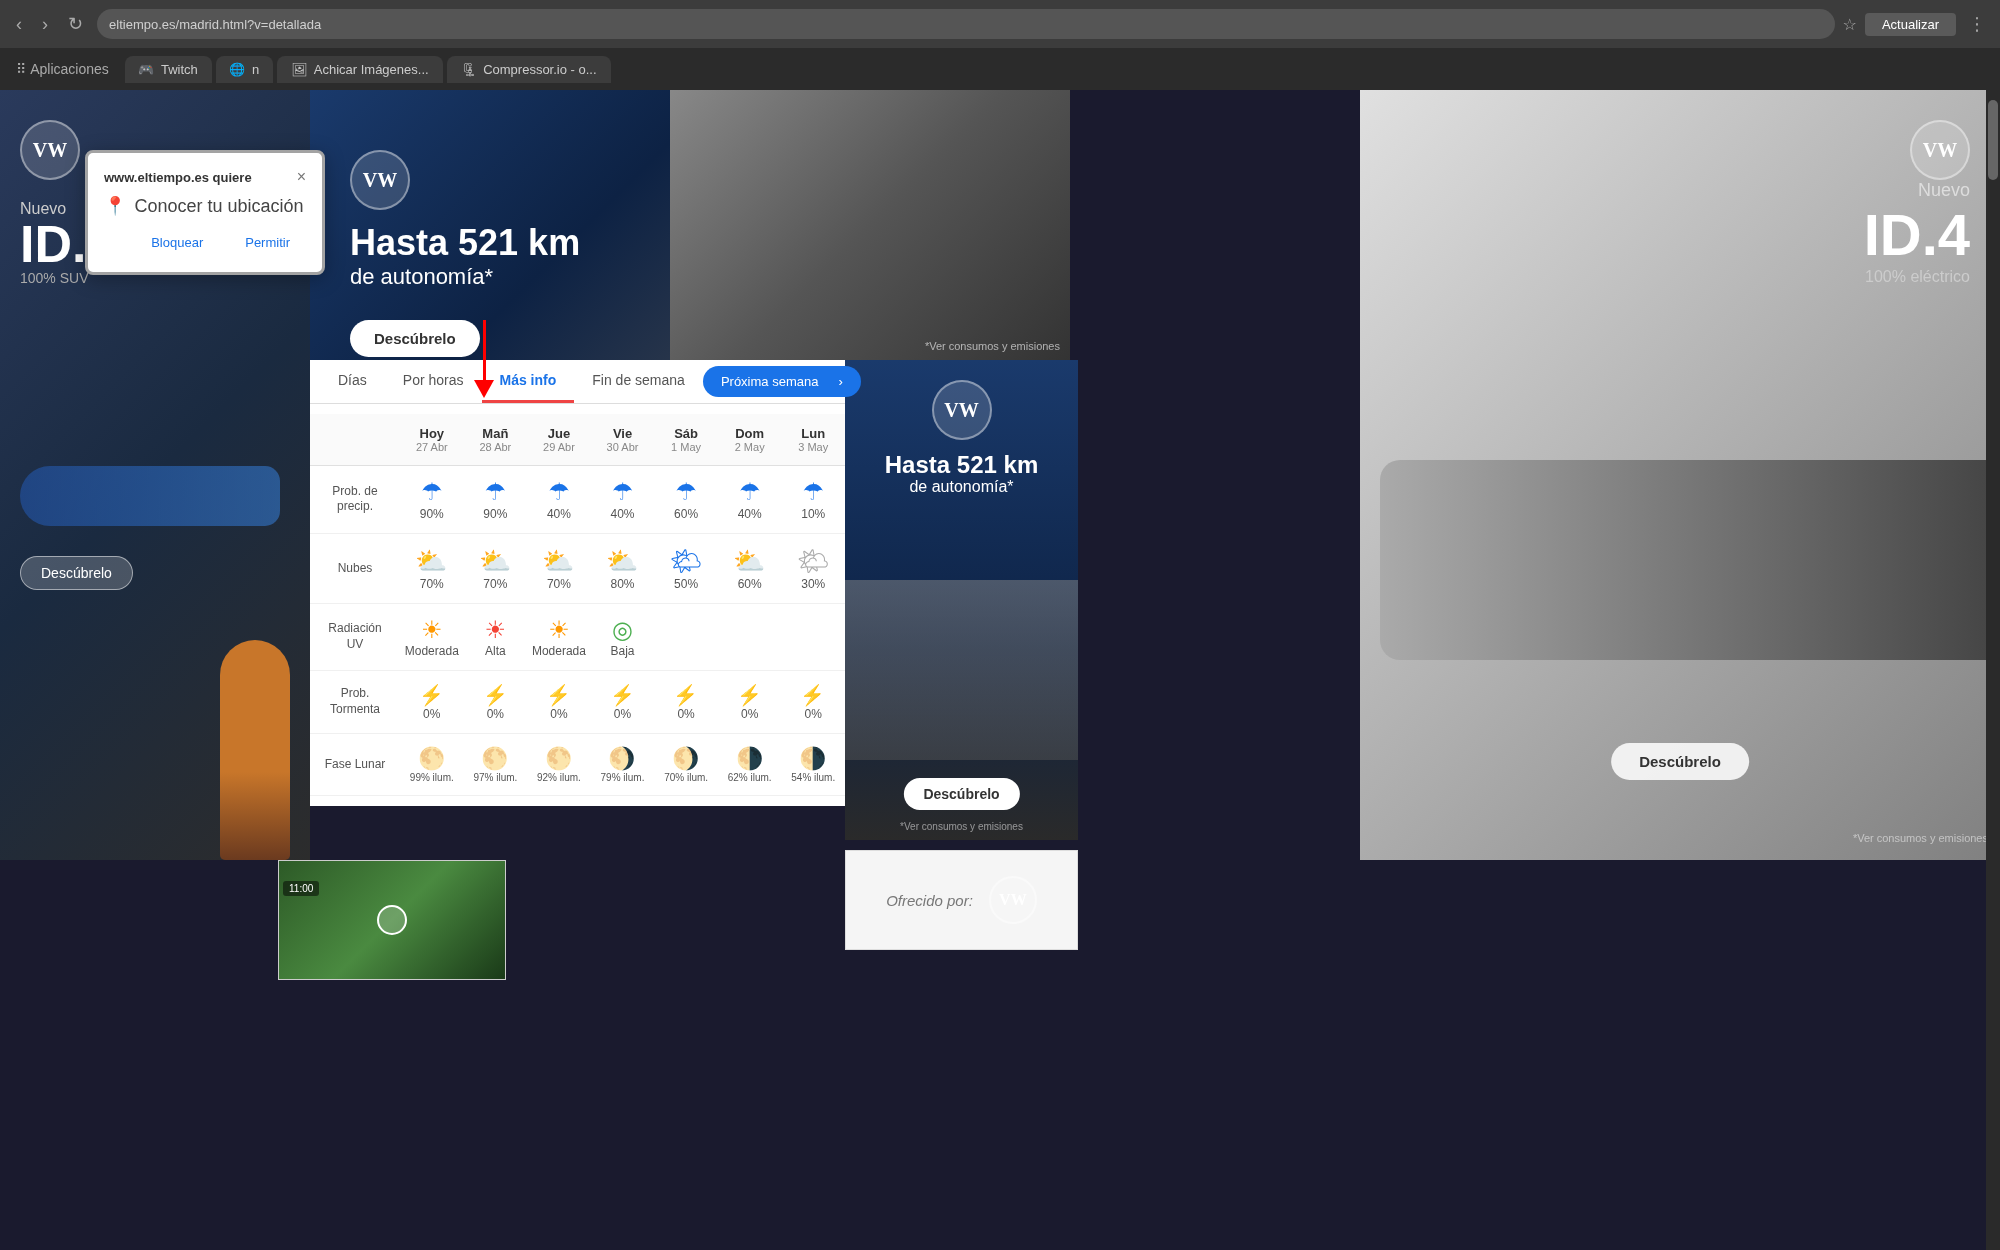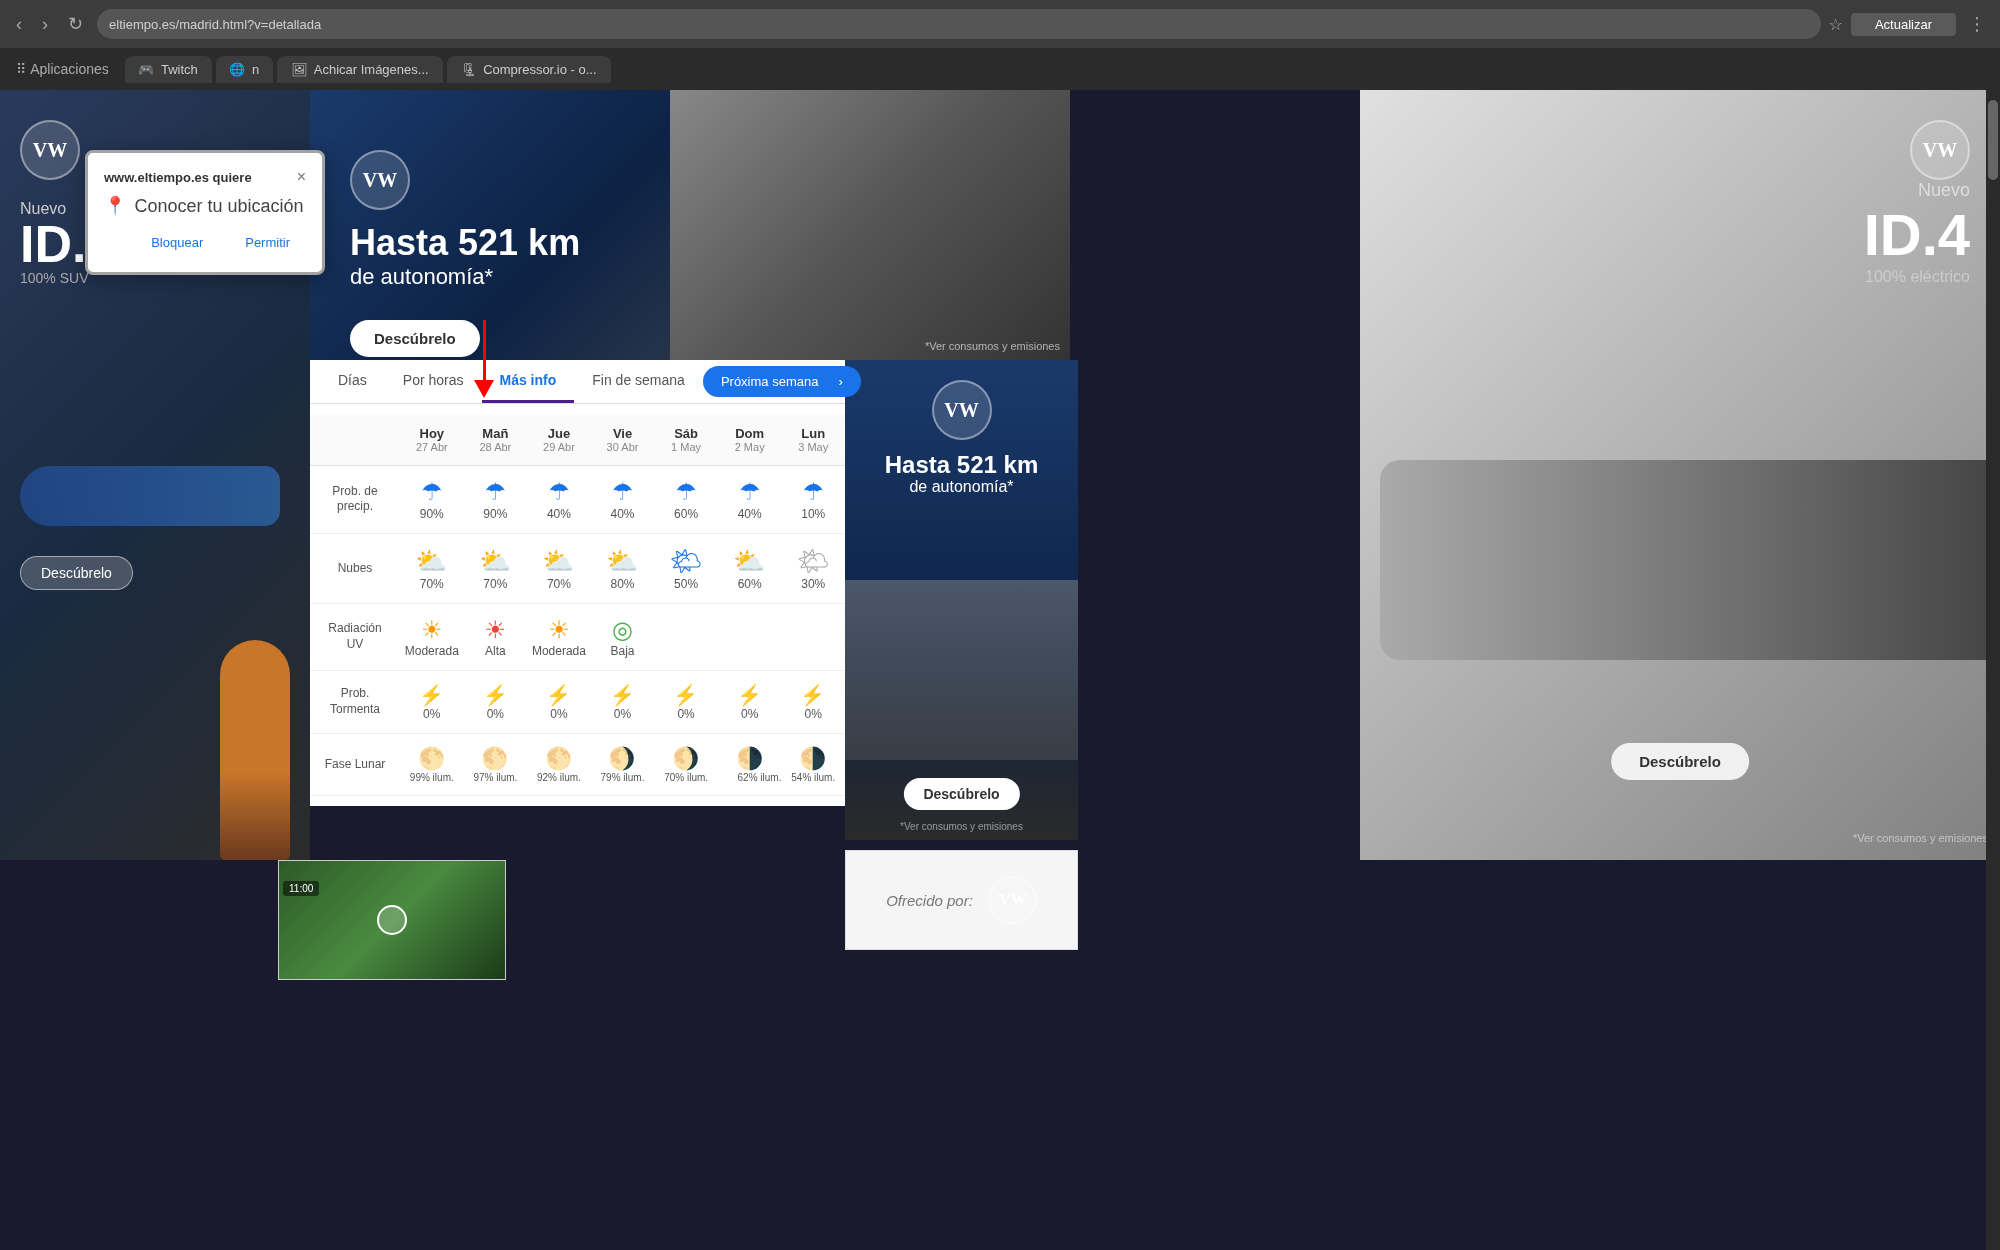--- a/index.html
+++ b/index.html
@@ -49,21 +49,21 @@
       color: #ddd;
       font-size: 13px;
     }
     .address-bar span { opacity: 0.9; }
     .star-icon { color: #aaa; font-size: 16px; }
     .actualizar-btn {
       background: #5a5a5a;
       color: #fff;
       border: none;
       border-radius: 4px;
-      padding: 4px 24px;
+      padding: 4px 17px;
       font-size: 13px;
       cursor: pointer;
     }
     .menu-dots { color: #aaa; font-size: 18px; padding: 0 4px; }
 
     
     .tabs-bar {
       background: #2b2b2b;
       height: 42px;
       display: flex;
@@ -225,21 +225,21 @@
     .wtab {
       padding: 12px 18px;
       font-size: 14px;
       cursor: pointer;
       color: #555;
       border-bottom: 3px solid transparent;
       white-space: nowrap;
     }
     .wtab.active {
       color: #1a73e8;
-      border-bottom: 3px solid #4c1d95;
+      border-bottom: 3px solid #ef4444;
       font-weight: bold;
     }
     .next-week-btn {
       margin-left: auto;
       background: #1a73e8;
       color: white;
       border: none;
       border-radius: 20px;
       padding: 8px 18px;
       font-size: 13px;
@@ -739,21 +739,21 @@
         <div class="day-col">
           <div class="moon-icon">🌖</div>
           <div class="weather-pct" style="font-size:10px;">79% ilum.</div>
         </div>
         <div class="day-col">
           <div class="moon-icon">🌖</div>
           <div class="weather-pct" style="font-size:10px;">70% ilum.</div>
         </div>
         <div class="day-col">
           <div class="moon-icon">🌗</div>
-          <div class="weather-pct" style="font-size:10px;text-align:right;">62% ilum.</div>
+          <div class="weather-pct" style="font-size:10px;">62% ilum.</div>
         </div>
         <div class="day-col">
           <div class="moon-icon">🌗</div>
           <div class="weather-pct" style="font-size:10px;">54% ilum.</div>
         </div>
       </div>
     </div>
   </div>
 
   <div class="right-side-ad">

